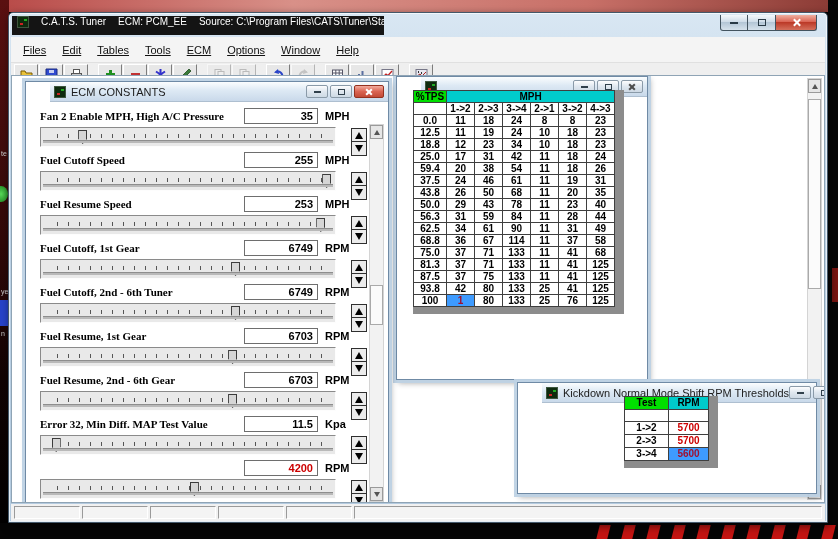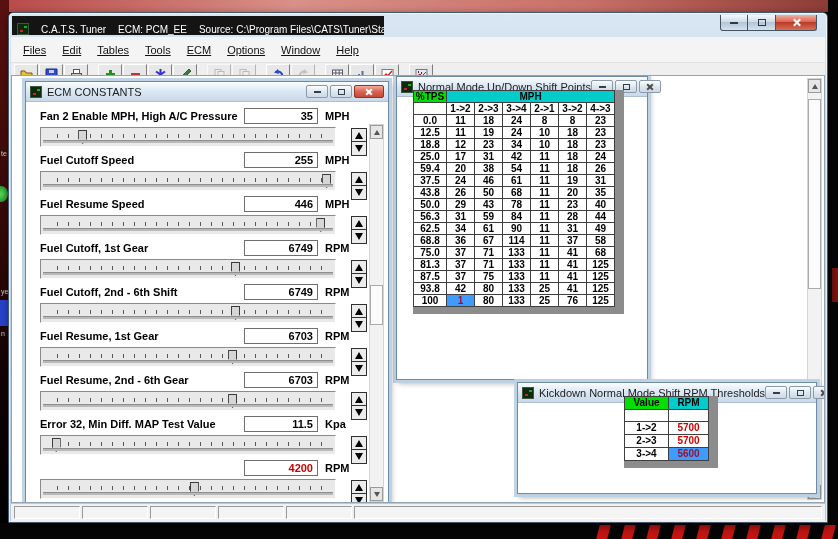--- a/index.html
+++ b/index.html
@@ -21,21 +21,21 @@
   .desktop-bottom { position:absolute; left:0; top:523px; width:838px; height:16px; background:#050505; }
   .red-mark { position:absolute; top:2px; width:11px; height:14px; background:#c31512; transform:skewX(-14deg); }
 
   
   .app-window { position:absolute; left:8px; top:12px; width:820px; height:511px;
     background:linear-gradient(#d9e7f3,#bed3e6 30%,#b3cadf);
     border:1px solid #44586a; border-radius:5px 5px 0 0;
     box-shadow:inset 0 0 0 1px rgba(255,255,255,.65), 2px 3px 8px rgba(0,0,0,.6); }
   .titlebar-main { position:relative; height:24px; }
   .dark-title { position:absolute; left:3px; top:3px; height:19px; width:372px; background:#141414;
-    color:#fff; display:flex; align-items:flex-end; gap:12px; padding:0 5px; font-size:10px; white-space:nowrap; overflow:hidden; }
+    color:#fff; display:flex; align-items:flex-start; gap:12px; padding:0 5px; font-size:10px; white-space:nowrap; overflow:hidden; }
   .appicon { width:12px; height:12px; flex:0 0 12px; background:#0e2a0e; border:1px solid #3d553d; position:relative; }
   .appicon::before { content:""; position:absolute; left:2px; top:6px; width:3px; height:2px; background:#c22; }
   .appicon::after { content:""; position:absolute; left:6px; top:2px; width:3px; height:2px; background:#2a2; }
   .aero-btns { position:absolute; top:2px; right:10px; display:flex; }
   .aero-btn { height:16px; border:1px solid #43535f; border-top:none; display:flex; align-items:center; justify-content:center;
     background:linear-gradient(#f4f8fb,#cfdce8 45%,#b4c6d6 50%,#d6e2ec); }
   .aero-btn.min { width:28px; border-radius:0 0 0 3px; }
   .aero-btn.max { width:27px; border-left:none; border-right:none; }
   .aero-btn.close { width:42px; border-radius:0 0 3px 0;
     background:linear-gradient(#f0b0a0,#d96454 45%,#bc3a28 50%,#d4705c); }
@@ -58,40 +58,40 @@
   .client { position:absolute; left:2px; right:2px; top:62px; bottom:19px; background:#fff;
     border:1px solid #8fa4b5; overflow:hidden; }
 
   .statusbar { position:absolute; left:2px; right:2px; bottom:1px; height:17px; background:#f1f1f1;
     display:flex; gap:2px; align-items:stretch; padding:2px 3px; }
   .status-panel { width:66px; background:#f4f4f4; border:1px solid; border-color:#9a9a9a #ffffff #ffffff #9a9a9a; }
   .status-panel.flex { flex:1; }
 
   
   .win-child { position:absolute; background:#fff; border:1px solid #6f8aa5;
-    box-shadow:0 0 0 3px rgba(190,210,228,.95), 2px 3px 6px rgba(0,0,0,.35); }
+    box-shadow:0 0 0 3px rgba(190,210,228,.95), 2px 3px 6px rgba(0,0,0,.35);padding-left:24px; }
   .titlebar-child { height:20px; background:linear-gradient(#fbfdfe,#dde9f4 45%,#c9d9ea);
     border-bottom:1px solid #aebfd0; display:flex; align-items:center; padding:0 4px; font-size:11px; color:#1c1c1c; white-space:nowrap; }
   .titlebar-child .appicon { margin-right:5px; }
   .child-btns { margin-left:auto; display:flex; gap:2px; }
   .cbtn { width:22px; height:13px; border:1px solid #8a9aa8; border-radius:2px;
     background:linear-gradient(#fdfdfe,#dfe7ef 50%,#cdd9e4); display:flex; align-items:center; justify-content:center; }
   .cbtn.close { width:30px; background:linear-gradient(#f2ab9d,#da6452 50%,#c24a36); border-color:#94311f; }
   .cglyph-min { width:7px; height:2px; background:#30404c; }
   .cglyph-max { width:7px; height:6px; border:1px solid #30404c; }
   .cglyph-x { position:relative; width:8px; height:8px; }
   .cglyph-x::before,.cglyph-x::after { content:""; position:absolute; left:3px; top:0; width:2px; height:8px; background:#fff; }
   .cglyph-x::before { transform:rotate(45deg); } .cglyph-x::after { transform:rotate(-45deg); }
 
   
   #ecm-win { left:13px; top:5px; width:364px; height:424px; z-index:3; }
   .ecm-body { position:absolute; left:0; right:0; top:20px; bottom:0; background:#fff; overflow:hidden; }
   .params { position:absolute; left:0; top:7px; right:40px; }
   .param { position:relative; height:44px; }
-  .plabel { position:absolute; left:14px; top:1px; font-size:11px; font-weight:bold; color:#000; }
+  .plabel { position:absolute; left:14px; top:1px; font-size:11px; font-weight:bold; color:#000;font-family:Liberation Serif, serif; }
   .pvalue { position:absolute; left:218px; top:-1px; width:74px; height:16px; background:#fff;
     border:1px solid #6e6e6e; font-size:11px; font-weight:bold; text-align:right; padding:1px 4px 0 0; }
   .punit { position:absolute; left:299px; top:1px; font-size:11px; font-weight:bold; }
   .slider { position:absolute; left:14px; top:18px; width:296px; height:20px; background:#e9e9e9;
     border:1px solid; border-color:#8a8a8a #fdfdfd #fdfdfd #8a8a8a; }
   .ticks { position:absolute; left:6px; right:6px; top:6px; height:4px;
     background:repeating-linear-gradient(90deg, transparent 0 10px, #555 10px 11px); }
   .slider::after { content:""; position:absolute; left:2px; right:2px; bottom:3px; height:2px;
     background:#b9b9b9; border-top:1px solid #8e8e8e; }
   .thumb { position:absolute; top:2px; width:9px; height:14px; margin-left:-4px; background:#d6d6d6;
@@ -348,21 +348,21 @@
                       <span class="tri-up"></span>
                     </div>
                     <div class="sp-btn">
                       <span class="tri-dn"></span>
                     </div>
                   </div>
                 </div>
               </div>
               <div class="param">
                 <div class="plabel">Fuel Resume Speed</div>
-                <div class="pvalue" style="color: rgb(0, 0, 0);">446</div>
+                <div class="pvalue" style="color: rgb(0, 0, 0);">253</div>
                 <div class="punit">MPH</div>
                 <div class="slider">
                   <div class="ticks"></div>
                   <div class="thumb" style="left: 95%;"></div>
                   <div class="spinner">
                     <div class="sp-btn">
                       <span class="tri-up"></span>
                     </div>
                     <div class="sp-btn">
                       <span class="tri-dn"></span>
@@ -381,21 +381,21 @@
                     <div class="sp-btn">
                       <span class="tri-up"></span>
                     </div>
                     <div class="sp-btn">
                       <span class="tri-dn"></span>
                     </div>
                   </div>
                 </div>
               </div>
               <div class="param">
-                <div class="plabel">Fuel Cutoff, 2nd - 6th Shift</div>
+                <div class="plabel">Fuel Cutoff, 2nd - 6th Tuner</div>
                 <div class="pvalue" style="color: rgb(0, 0, 0);">6749</div>
                 <div class="punit">RPM</div>
                 <div class="slider">
                   <div class="ticks"></div>
                   <div class="thumb" style="left: 66%;"></div>
                   <div class="spinner">
                     <div class="sp-btn">
                       <span class="tri-up"></span>
                     </div>
                     <div class="sp-btn">
@@ -480,21 +480,20 @@
             <div class="vs-btn vs-dn">
                 <span class="vs-tri-dn"></span>
               </div>
           </div>
         </div>
       </div>
 
       <div class="win-child" id="shift-win">
         <div class="titlebar-child">
           <span class="appicon"></span>
-          <span>Normal Mode Up/Down Shift Points</span>
           <span class="child-btns">
             <span class="cbtn">
                 <span class="cglyph-min"></span>
               </span>
             <span class="cbtn">
                 <span class="cglyph-max"></span>
               </span>
             <span class="cbtn">
                 <span class="cglyph-x" style="filter:brightness(.3)"></span>
               </span>
@@ -678,21 +677,21 @@
               </span>
             <span class="cbtn">
                 <span class="cglyph-x" style="filter:brightness(.3)"></span>
               </span>
           </span>
         </div>
         <div class="tbl-wrap" id="kick-tbl-wrap">
           <table class="grid" id="kick-tbl">
               <tbody>
                 <tr>
-                  <td class="hdr-green kcell-shift" style="text-align: center; padding-right: 0px;">Value</td>
+                  <td class="hdr-green kcell-shift" style="text-align: center; padding-right: 0px;">Test</td>
                   <td class="hdr-cyan kcell-rpm" style="color: rgb(0, 0, 0);">RPM</td>
                 </tr>
                 <tr>
                   <td class="kcell-shift"></td>
                   <td class="kcell-rpm"></td>
                 </tr>
                 <tr>
                   <td class="kcell-shift">1-&gt;2</td>
                   <td class="kcell-rpm">5700</td>
                 </tr>

